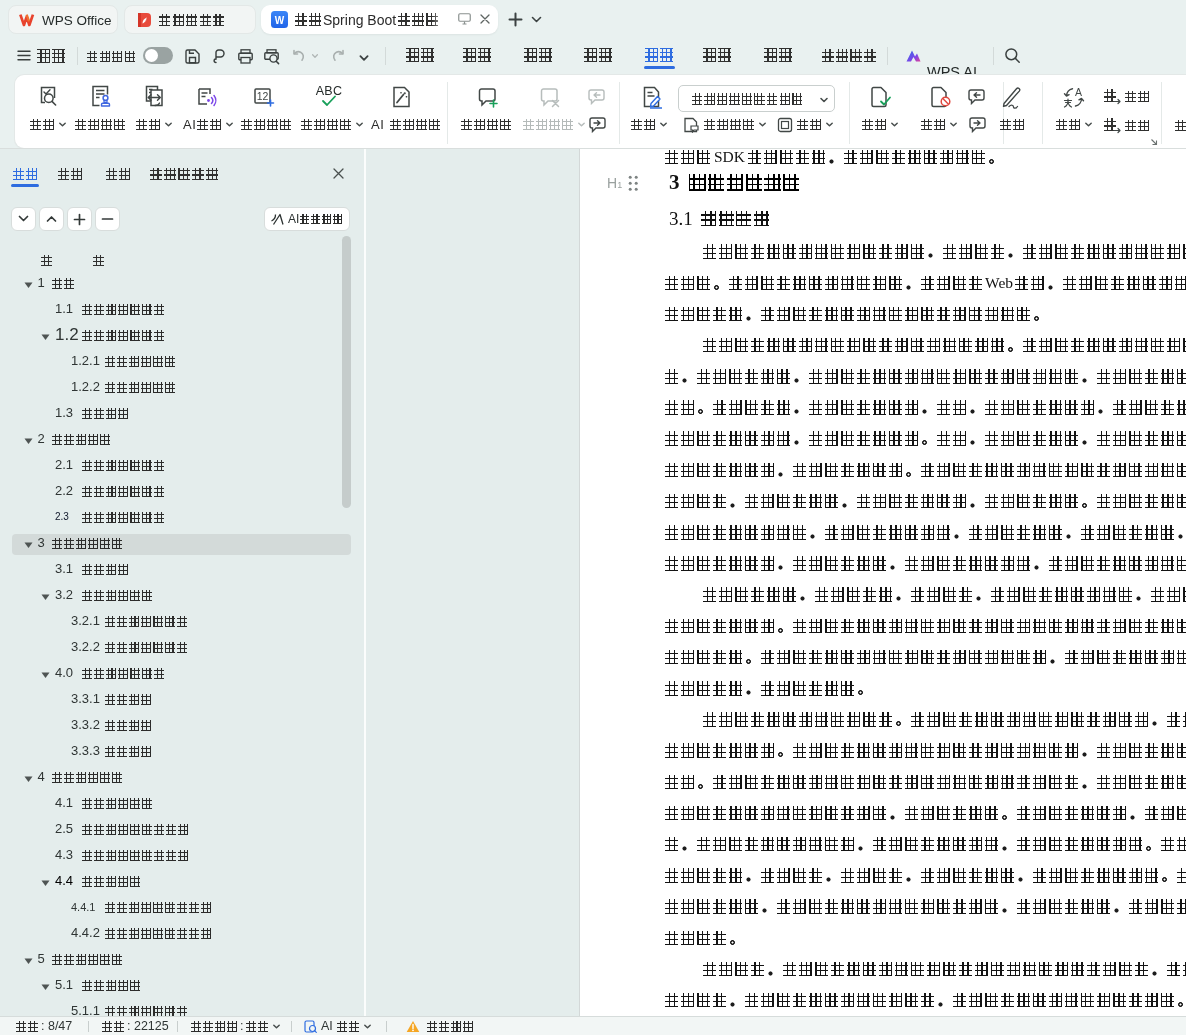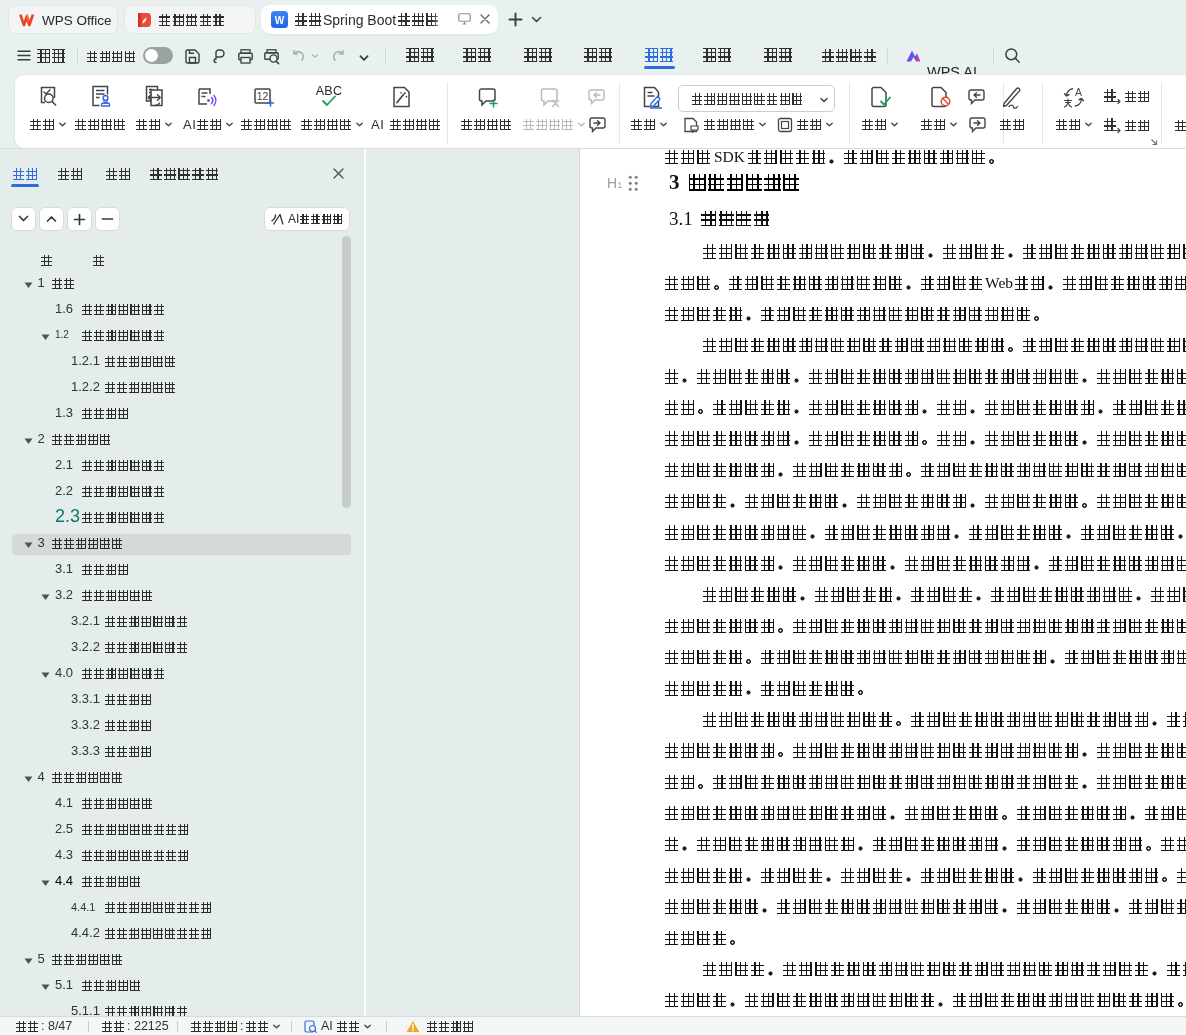--- a/index.html
+++ b/index.html
@@ -477,28 +477,28 @@
     <i class="mh m13 gG" style="width:13px"></i>
   </div>
 <div class="ab" style="left:12px;top:534px;width:339px;height:21px;background:#d3dad9;border-radius:4px"></div>
 <svg class="ab" style="left:24px;top:280.8px" width="9" height="8" viewBox="0 0 9 8">
     <polygon points="0.5,1.5 8.5,1.5 4.5,7" fill="#4e5453"></polygon>
   </svg>
 <div class="lbl" style="left:37.5px;top:275.3px;height:15px;font-size:13px;color:#2f3534">1</div>
 <div class="lbl" style="left:51px;top:277.8px;height:12px">
     <i class="mh m12 gG" style="width:24px"></i>
   </div>
-<div class="lbl" style="left:55px;top:301.3px;height:15px;font-size:13px;color:#2f3534">1.6</div>
+<div class="lbl" style="left:55px;top:301.3px;height:15px;font-size:13px;color:#2f3534">1.1</div>
 <div class="lbl" style="left:80.5px;top:303.8px;height:12px">
     <i class="mh m12 gG" style="width:84px"></i>
   </div>
 <svg class="ab" style="left:41px;top:332.8px" width="9" height="8" viewBox="0 0 9 8">
     <polygon points="0.5,1.5 8.5,1.5 4.5,7" fill="#4e5453"></polygon>
   </svg>
-<div class="lbl" style="left:55px;top:327.3px;height:15px;font-size:10px;color:#2f3534">1.2</div>
+<div class="lbl" style="left:55px;top:327.3px;height:15px;font-size:17px;color:#2f3534">1.2</div>
 <div class="lbl" style="left:80.5px;top:329.8px;height:12px">
     <i class="mh m12 gG" style="width:84px"></i>
   </div>
 <div class="lbl" style="left:71px;top:353.3px;height:15px;font-size:13px;color:#2f3534">1.2.1</div>
 <div class="lbl" style="left:103.5px;top:355.8px;height:12px">
     <i class="mh m12 gG" style="width:72px"></i>
   </div>
 <div class="lbl" style="left:71px;top:379.3px;height:15px;font-size:13px;color:#2f3534">1.2.2</div>
 <div class="lbl" style="left:103.5px;top:381.8px;height:12px">
     <i class="mh m12 gG" style="width:72px"></i>
@@ -515,21 +515,21 @@
     <i class="mh m12 gG" style="width:60px"></i>
   </div>
 <div class="lbl" style="left:55px;top:457.3px;height:15px;font-size:13px;color:#2f3534">2.1</div>
 <div class="lbl" style="left:80.5px;top:459.8px;height:12px">
     <i class="mh m12 gG" style="width:84px"></i>
   </div>
 <div class="lbl" style="left:55px;top:483.3px;height:15px;font-size:13px;color:#2f3534">2.2</div>
 <div class="lbl" style="left:80.5px;top:485.8px;height:12px">
     <i class="mh m12 gG" style="width:84px"></i>
   </div>
-<div class="lbl" style="left:55px;top:509.29999999999995px;height:15px;font-size:18px;color:#0f766e">2.3</div>
+<div class="lbl" style="left:55px;top:509.29999999999995px;height:15px;font-size:10px;color:#0f172a">2.3</div>
 <div class="lbl" style="left:80.5px;top:511.8px;height:12px">
     <i class="mh m12 gG" style="width:84px"></i>
   </div>
 <svg class="ab" style="left:24px;top:540.8px" width="9" height="8" viewBox="0 0 9 8">
     <polygon points="0.5,1.5 8.5,1.5 4.5,7" fill="#4e5453"></polygon>
   </svg>
 <div class="lbl" style="left:37.5px;top:535.3px;height:15px;font-size:13px;color:#2f3534">3</div>
 <div class="lbl" style="left:51px;top:537.8px;height:12px">
     <i class="mh m12 gS" style="width:72px"></i>
   </div>

